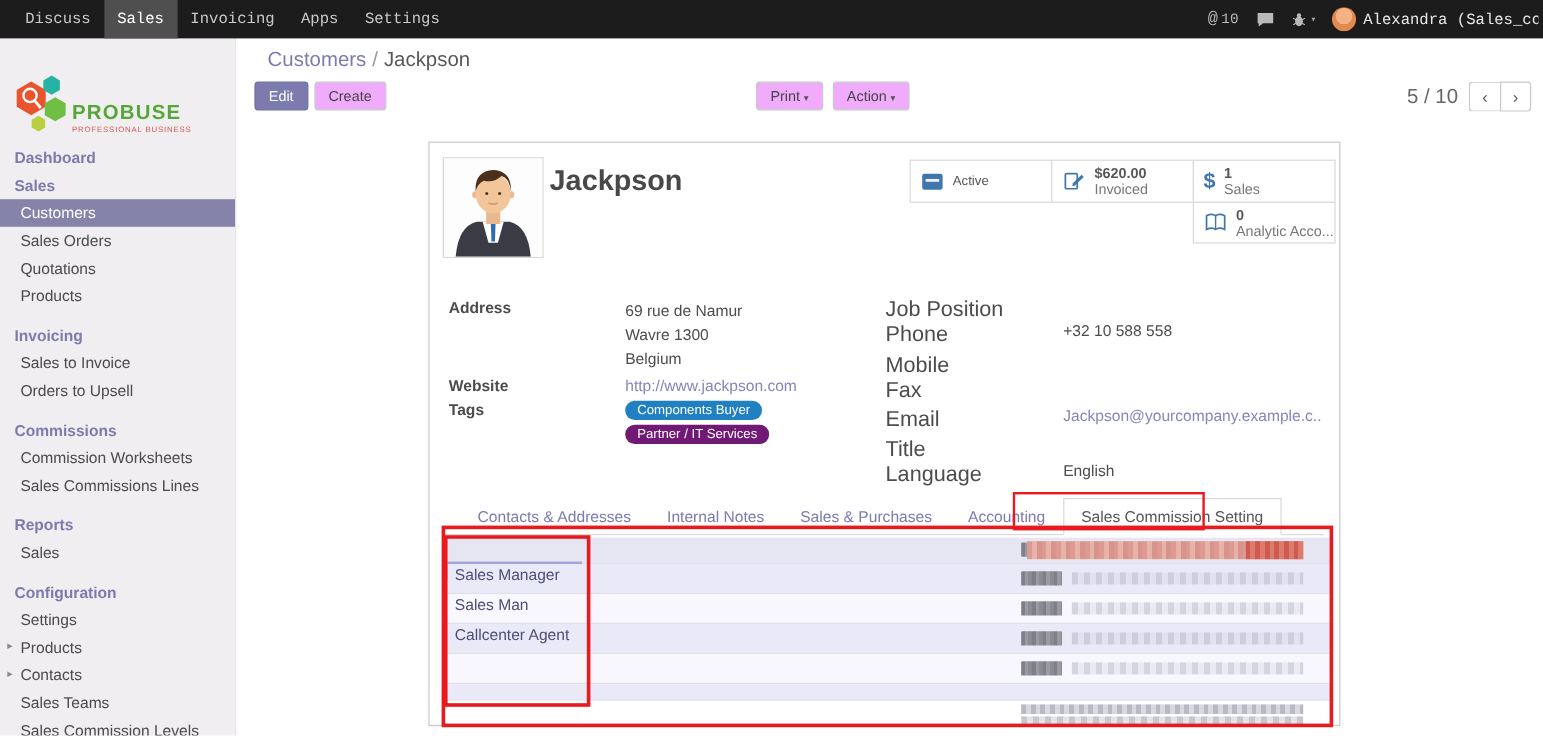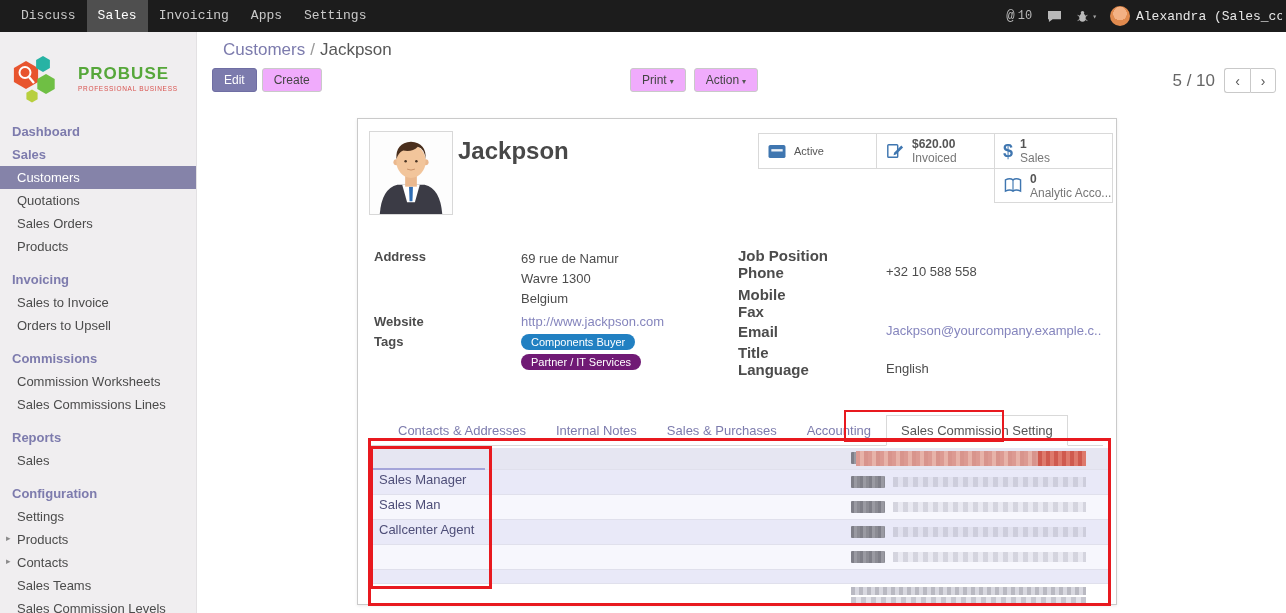--- a/index.html
+++ b/index.html
@@ -14,21 +14,21 @@
   .tb-right{display:flex;align-items:center;padding-right:4px;}
   .tb-mention{color:#b9b9b9;font-size:12px;display:flex;align-items:center;gap:3px;padding:0 8px;cursor:pointer;}
   .at{font-size:14px;}
   .tb-ic{color:#b9b9b9;padding:0 7px;display:flex;align-items:center;gap:3px;cursor:pointer;}
   .caret-dn{font-size:8px;color:#a5a5a5;}
   .tb-user{color:#e8e8e8;font-size:13px;display:flex;align-items:center;gap:6px;padding:0 6px;max-width:178px;white-space:nowrap;overflow:hidden;cursor:pointer;}
   .avatar-sm{width:20px;height:20px;border-radius:50%;background:radial-gradient(circle at 50% 38%,#f3b184 0 42%,#e08a4e 43%);flex:0 0 20px;}
 
   
   .sidebar{position:absolute;top:32px;left:0;width:197px;height:581px;background:#f0eef0;border-right:1px solid #e3e1e3;overflow:hidden;}
-  .logo{padding:12px 6px 8px 10px;display:flex;align-items:center;gap:22px;height:88px;cursor:pointer;}
+  .logo{padding:12px 6px 8px 10px;display:flex;align-items:flex-end;gap:4px;height:88px;cursor:pointer;}
   .lt1{font-size:17px;font-weight:bold;color:#56a73a;letter-spacing:1px;display:block;line-height:18px;}
   .lt2{font-size:6.5px;color:#d9534f;letter-spacing:.7px;display:block;margin-top:2px;}
   .nav-head{color:#7d7bad;font-weight:bold;font-size:13px;padding:4px 12px;cursor:pointer;}
   .nav-gap{margin-top:10px;}
   .nav-item{color:#4b4b4b;font-size:13px;padding:4px 12px 4px 17px;cursor:pointer;position:relative;white-space:nowrap;}
   .nav-item.selected{background:#8583a9;color:#fff;}
   .exp{position:absolute;left:6px;top:5px;font-size:9px;color:#8a8a8a;}
 
   
   .main{position:absolute;left:197px;top:32px;width:1089px;height:581px;background:#fff;}
@@ -61,21 +61,21 @@
   .sicon{color:#3f76b0;flex:0 0 auto;display:flex;align-items:center;}
   .dollar{font-size:18px;font-weight:bold;color:#3f76b0;}
   .sval{font-size:12px;font-weight:bold;color:#555;line-height:14px;white-space:nowrap;}
   .slab{font-size:12px;color:#777;line-height:14px;white-space:nowrap;}
   .stat-single .slab{font-size:11px;color:#555;}
 
   .fcol-left{position:absolute;left:16px;top:130px;width:348px;}
   .fcol-right{position:absolute;left:380px;top:128px;width:368px;}
   .frow{display:flex;margin-bottom:5px;}
   .flabel{width:147px;font-size:13px;font-weight:bold;color:#4c4c4c;flex:0 0 147px;}
-  .flabel2{width:148px;font-size:15px;font-weight:bold;color:#4c4c4c;flex:0 0 148px;}
+  .flabel2{width:148px;font-size:18px;font-weight:normal;color:#4c4c4c;flex:0 0 148px;}
   .fval{font-size:13px;color:#4c4c4c;}
   .addr-line{font-size:13px;color:#4c4c4c;line-height:20px;}
   .link{color:#8585bd;cursor:pointer;text-decoration:none;}
   .tagwrap{display:flex;flex-direction:column;gap:4px;align-items:flex-start;}
   .tag{display:inline-block;color:#fff;font-size:11px;padding:2px 10px;border-radius:10px;cursor:pointer;white-space:nowrap;}
   .tag-blue{background:#2180c2;}
   .tag-purple{background:#701a75;}
   .fr{display:flex;min-height:16px;}
   .mb0{margin-bottom:0;} .mb3{margin-bottom:3px;} .mb5{margin-bottom:5px;} .mb10{margin-bottom:4px;}
 
@@ -166,22 +166,22 @@
     <span>
       <span class="lt1">PROBUSE</span>
       <span class="lt2">PROFESSIONAL BUSINESS</span>
     </span>
   </div>
 
   <div class="nav">
     <div class="nav-head">Dashboard</div>
     <div class="nav-head">Sales</div>
     <div class="nav-item selected">Customers</div>
+    <div class="nav-item">Sales Orders</div>
     <div class="nav-item">Quotations</div>
-    <div class="nav-item">Sales Orders</div>
     <div class="nav-item">Products</div>
 
     <div class="nav-head nav-gap">Invoicing</div>
     <div class="nav-item">Sales to Invoice</div>
     <div class="nav-item">Orders to Upsell</div>
 
     <div class="nav-head nav-gap">Commissions</div>
     <div class="nav-item">Commission Worksheets</div>
     <div class="nav-item">Sales Commissions Lines</div>
 

